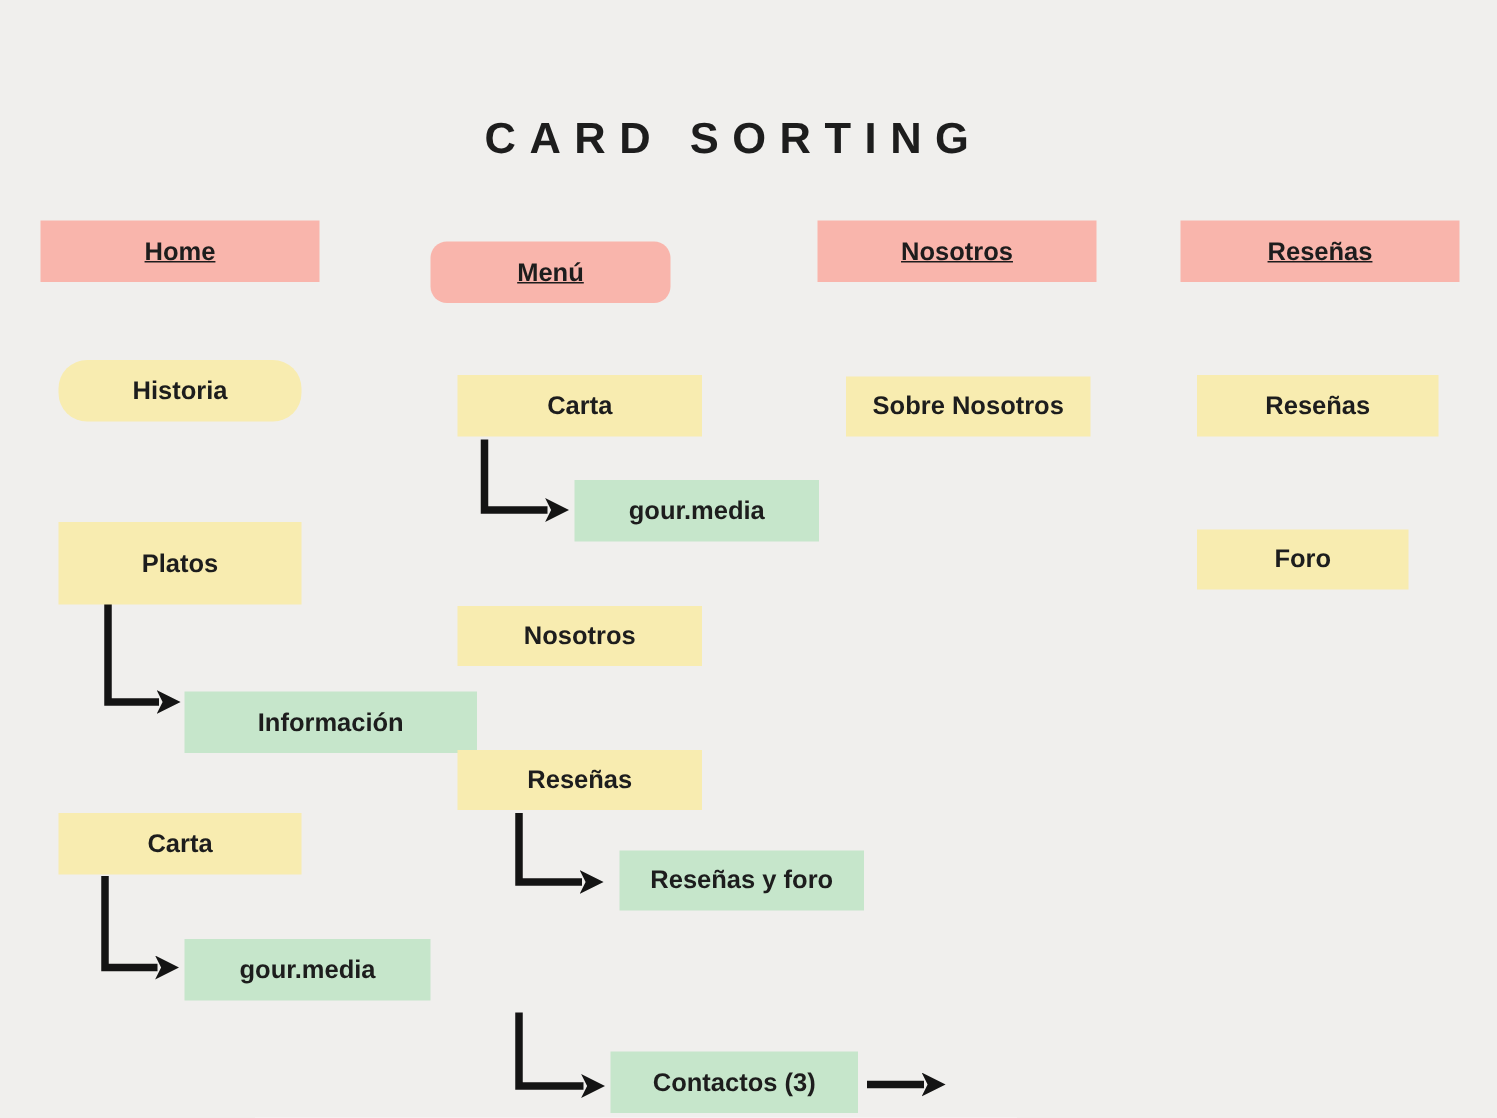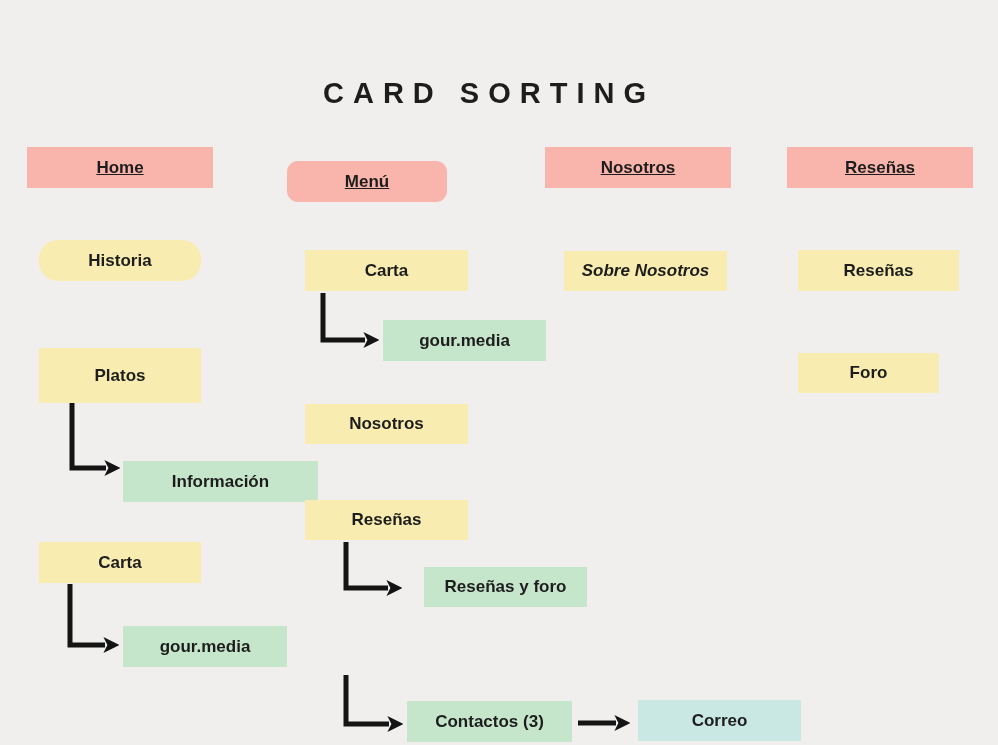--- a/index.html
+++ b/index.html
@@ -58,27 +58,27 @@
   .pos-platos       { left: 39px;  top: 348px; width: 162px; height: 55px; }
   .pos-informacion  { left: 123px; top: 461px; width: 195px; height: 41px; }
   .pos-carta1       { left: 39px;  top: 542px; width: 162px; height: 41px; }
   .pos-gourmedia1   { left: 123px; top: 626px; width: 164px; height: 41px; }
 
   
   .pos-carta2       { left: 305px; top: 250px; width: 163px; height: 41px; }
   .pos-gourmedia2   { left: 383px; top: 320px; width: 163px; height: 41px; }
   .pos-nosotros2    { left: 305px; top: 404px; width: 163px; height: 40px; }
   .pos-resenas2     { left: 305px; top: 500px; width: 163px; height: 40px; }
-  .pos-resenasyforo { left: 424px; top: 567px; width: 163px; height: 40px; }
+  .pos-resenasyforo { left: 413px; top: 567px; width: 163px; height: 40px; }
   .pos-contacto     { left: 305px; top: 633px; width: 163px; height: 40px; }
   .pos-contactos3   { left: 407px; top: 701px; width: 165px; height: 41px; }
   .pos-correo       { left: 638px; top: 700px; width: 163px; height: 41px; }
 
   
-  .pos-sobrenosotros { left: 564px; top: 251px; width: 163px; height: 40px; font-style: italic; }
+  .pos-sobrenosotros { left: 564px; top: 251px; width: 163px; height: 40px; }
 
   
   .pos-resenas4 { left: 798px; top: 250px; width: 161px; height: 41px; }
   .pos-foro     { left: 798px; top: 353px; width: 141px; height: 40px; }
 
   svg.connectors {
     position: absolute;
     left: 0; top: 0;
     width: 998px; height: 745px;
     pointer-events: none;
@@ -121,20 +121,19 @@
   <div class="card subitem pos-informacion">Información</div>
   <div class="card item pos-carta1">Carta</div>
   <div class="card subitem pos-gourmedia1">gour.media</div>
 
   <div class="card item pos-carta2">Carta</div>
   <div class="card subitem pos-gourmedia2">gour.media</div>
   <div class="card item pos-nosotros2">Nosotros</div>
   <div class="card item pos-resenas2">Reseñas</div>
   <div class="card subitem pos-resenasyforo">Reseñas y foro</div>
   <div class="card subitem pos-contactos3">Contactos (3)</div>
-  <div class="card accent pos-correo">Correo</div>
 
   <div class="card item pos-sobrenosotros">Sobre Nosotros</div>
 
   <div class="card item pos-resenas4">Reseñas</div>
   <div class="card item pos-foro">Foro</div>
 
 </div>
 
 </body></html>

